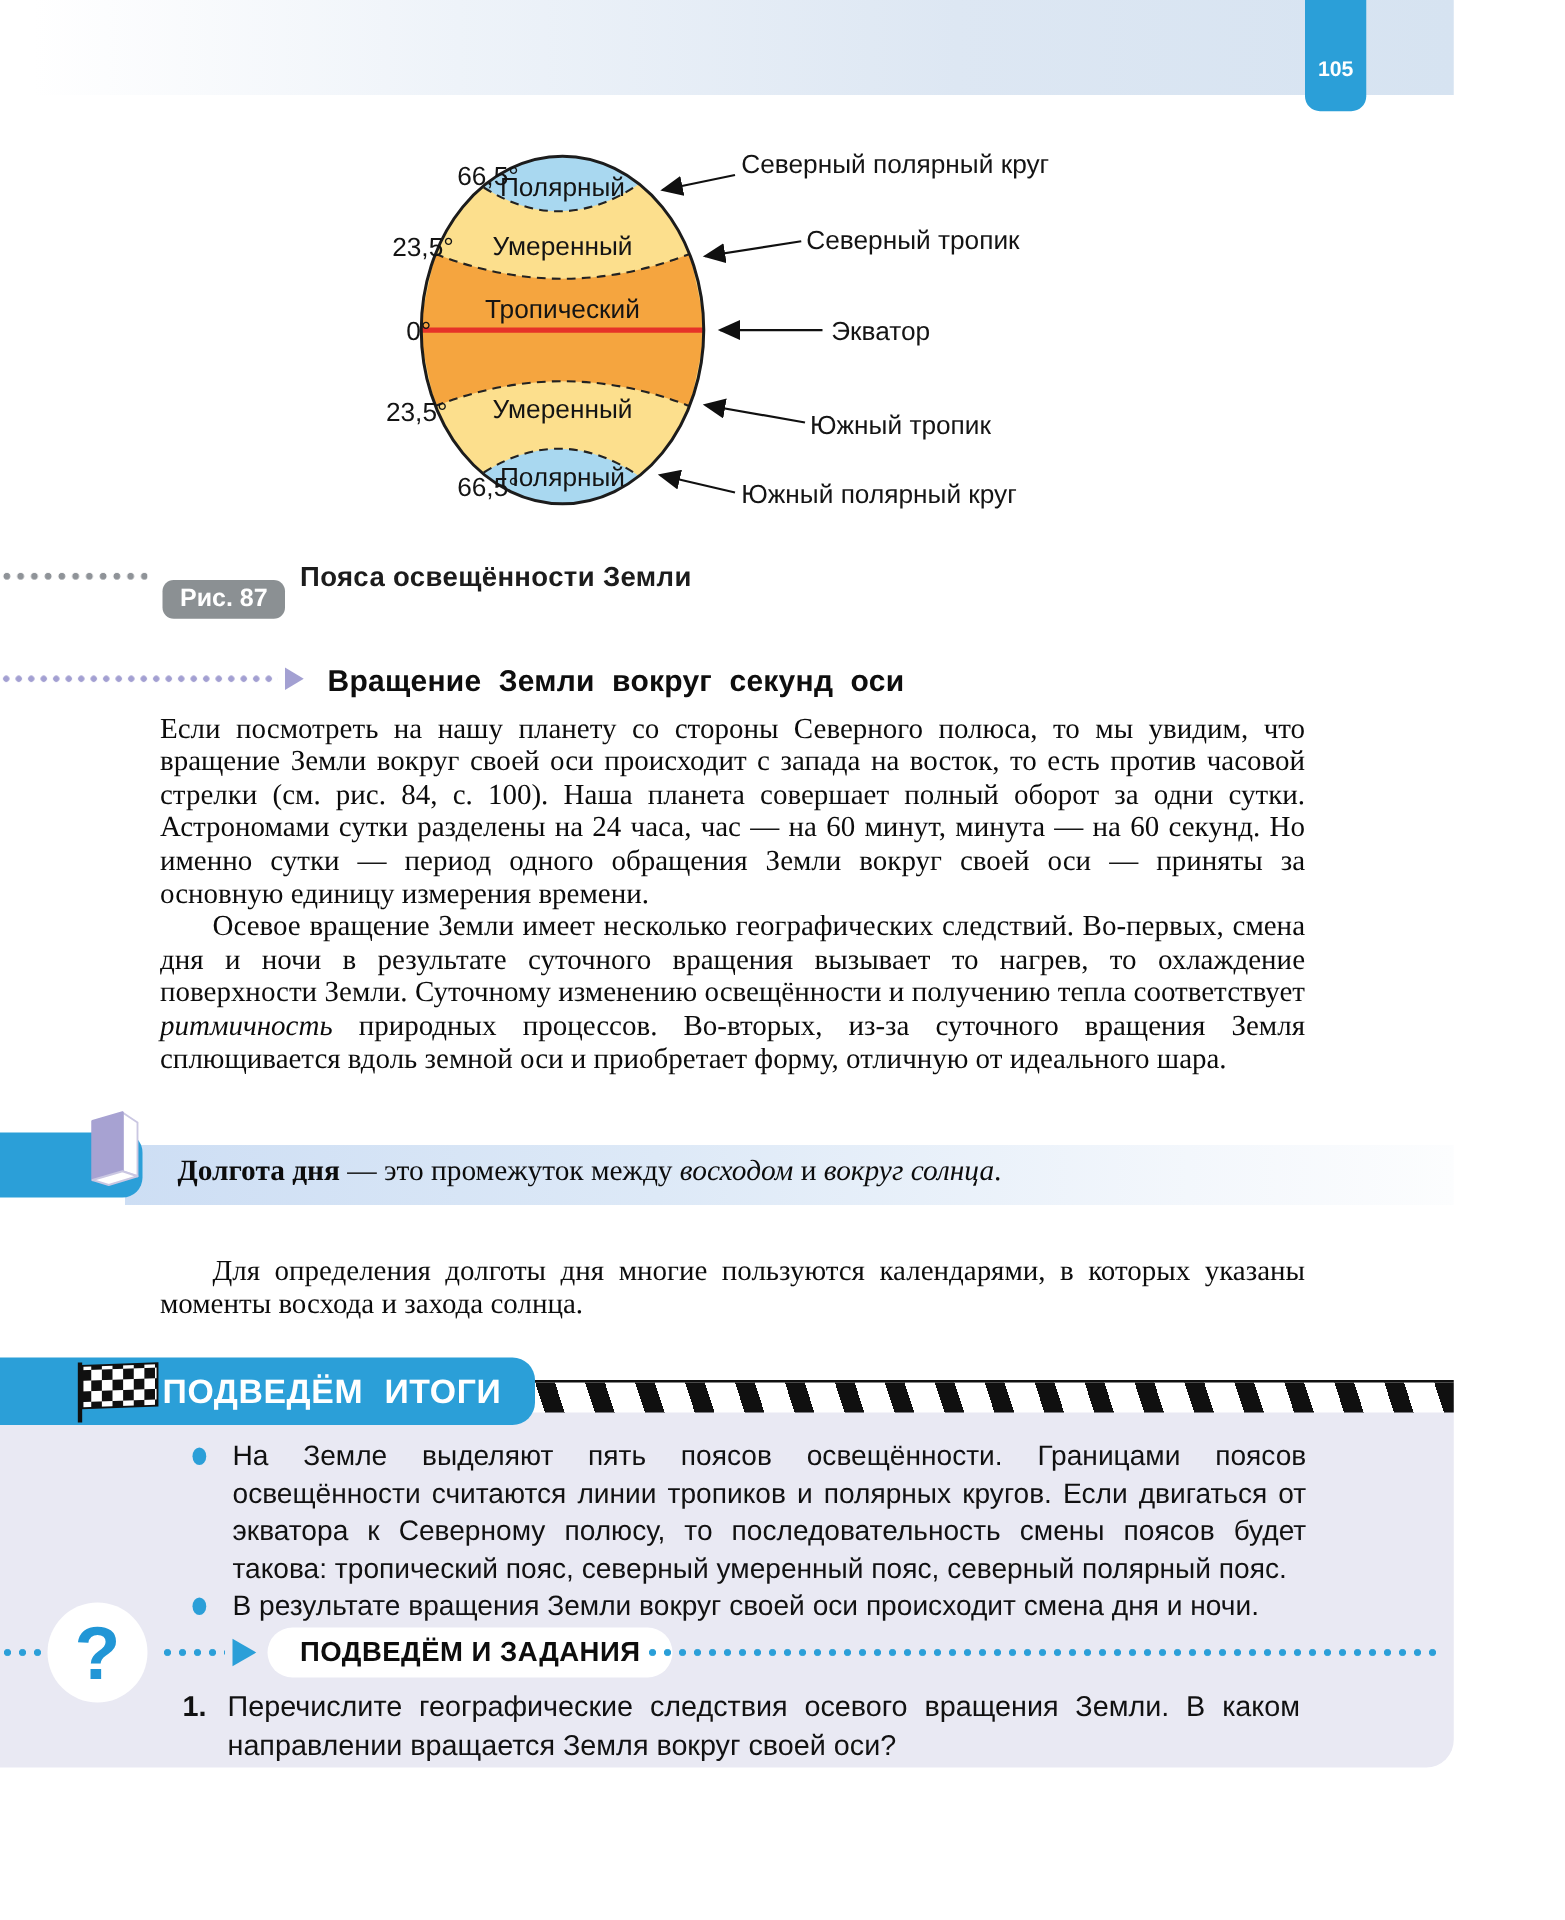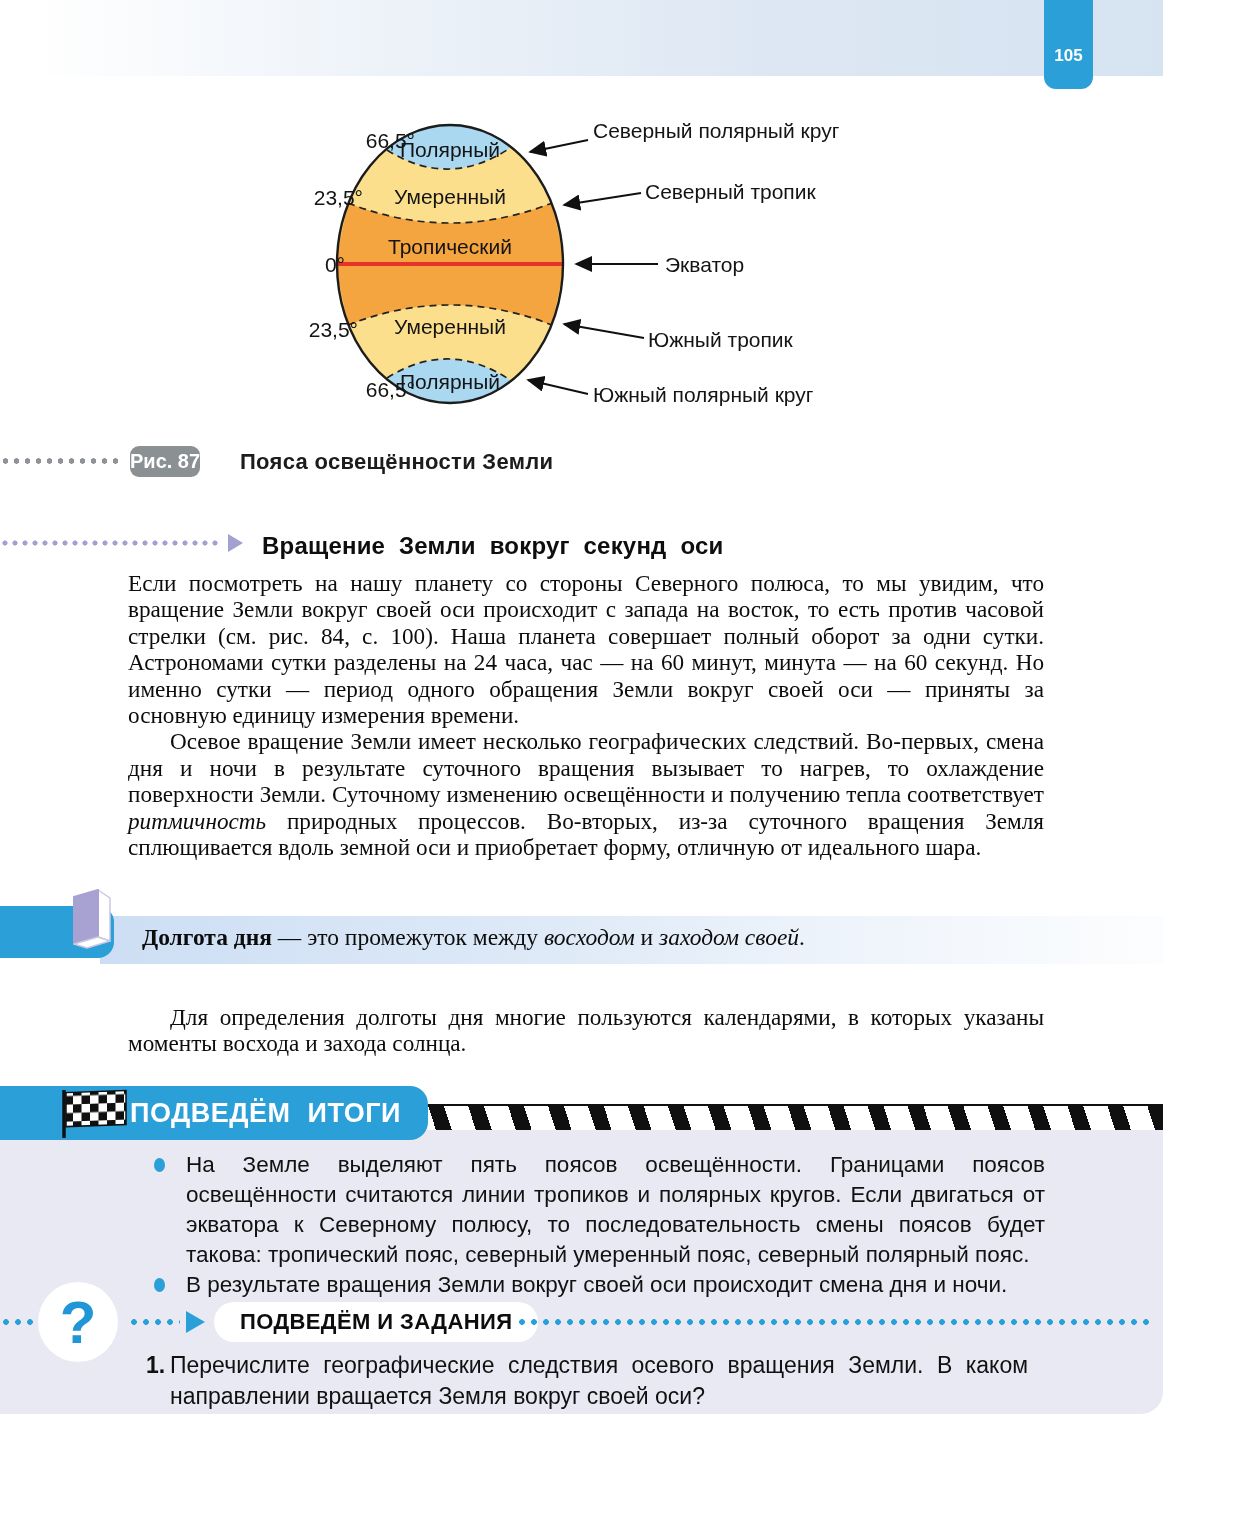--- a/index.html
+++ b/index.html
@@ -19,22 +19,22 @@
   .dots-gray{background-image:radial-gradient(circle,#8f9398 2.5px,transparent 3px);background-size:11px 10px;}
   .dots-lav{background-image:radial-gradient(circle,#a3a0d2 2.3px,transparent 2.8px);background-size:10px 10px;}
   .dots-blue{background-image:radial-gradient(circle,#2b9fd8 2.6px,transparent 3.1px);background-size:12px 10px;}
 
   .tri{width:0;height:0;position:absolute;}
   .tri-lav{border-top:9px solid transparent;border-bottom:9px solid transparent;border-left:15px solid #a3a0d2;}
   .tri-blue{border-top:11px solid transparent;border-bottom:11px solid transparent;border-left:19px solid #2b9fd8;}
 
   
   .figure-svg{position:absolute;left:150px;top:100px;}
-  .fig-caption-badge{position:absolute;left:130px;top:446px;background:#8b9093;color:#fff;
-      font-weight:bold;font-size:20px;padding:4px 0;border-radius:9px;}
+  .fig-caption-badge{position:absolute;left:130px;top:464px;background:#8b9093;color:#fff;
+      font-weight:bold;font-size:20px;padding:4px 14px;border-radius:9px;}
   .fig-caption{position:absolute;left:240px;top:449px;font-size:22px;color:#1c1c1c;letter-spacing:.3px;font-weight:bold;}
 
   
   .section-title{position:absolute;left:262px;top:532px;font-size:24px;font-weight:bold;
       color:#0e0e0e;word-spacing:7px;letter-spacing:.2px;}
 
   
   .bodytext{position:absolute;left:128px;width:916px;font-family:"Liberation Serif",serif;
       font-size:23.2px;line-height:26.4px;text-align:justify;color:#0c0c0c;}
   .bodytext p{margin:0;}
@@ -66,21 +66,21 @@
   .bullet-dot{position:absolute;left:2px;top:8px;width:11px;height:14px;background:#2b9fd8;border-radius:50%;}
 
   
   .q-circle{position:absolute;left:38px;top:1282px;width:80px;height:80px;background:#fff;border-radius:50%;}
   .q-circle span{position:absolute;left:0;right:0;top:6px;text-align:center;color:#2196d6;
       font-size:60px;font-weight:bold;}
   .q-pill{position:absolute;left:214px;top:1302px;height:40px;line-height:40px;background:#fff;
       border-radius:20px;padding:0 26px;font-size:22px;font-weight:bold;color:#0d0d0d;letter-spacing:.4px;}
   .q-item{position:absolute;left:146px;top:1350px;width:900px;font-size:23px;line-height:30.5px;color:#111;}
   .q-num{position:absolute;left:0;top:0;font-weight:bold;}
-  .q-text{display:block;margin-left:24px;width:858px;text-align:justify;}
+  .q-text{display:block;margin-left:36px;width:858px;text-align:justify;}
 </style>
 </head>
 <body>
 
 <div class="page">
 
   <div class="top-bar"></div>
   <div class="page-tab">
     <span>105</span>
   </div>
@@ -156,21 +156,21 @@
     <p class="indent"><span>Осевое вращение Земли имеет несколько географических следствий. Во-первых, смена дня и ночи в результате суточного вращения вызывает то нагрев, то охлаждение поверхности Земли. Суточному изменению освещённости и получению тепла соответствует </span><i>ритмичность</i><span> природных процессов. Во-вторых, из-за суточного вращения Земля сплющивается вдоль земной оси и приобретает форму, отличную от идеального шара.</span></p>
   </div>
 
   <div class="def-strip"></div>
   <div class="def-tab"></div>
   <svg class="book-icon" width="50" height="62" viewBox="0 0 50 62">
     <polygon points="34,2 46,10 46,53 34,49" fill="#ffffff" stroke="#cac7e2" stroke-width="1.5" stroke-linejoin="round"></polygon>
     <polygon points="10,9 34,2 34,49 10,56" fill="#a7a2d2" stroke="#a7a2d2" stroke-width="2" stroke-linejoin="round"></polygon>
     <polygon points="10,56 34,49 46,53 23,60" fill="#ffffff" stroke="#cac7e2" stroke-width="1.5" stroke-linejoin="round"></polygon>
   </svg>
-  <div class="def-text"><b>Долгота дня</b><span> — это промежуток между </span><i>восходом</i><span> и </span><i>заходом своей</i><span>.</span></div>
+  <div class="def-text"><b>Долгота дня</b><span> — это промежуток между </span><i>восходом</i><span> и </span><i>вокруг солнца</i><span>.</span></div>
 
   <div class="bodytext" style="top:1004px;">
     <p class="indent"><span>Для определения долготы дня многие пользуются календарями, в которых указаны моменты восхода и захода солнца.</span></p>
   </div>
 
   <div class="summary-panel"></div>
   <div class="checker-strip"></div>
   <div class="summary-banner">
     <svg class="flag-icon" width="76" height="52" viewBox="0 0 76 52">
       <defs>

